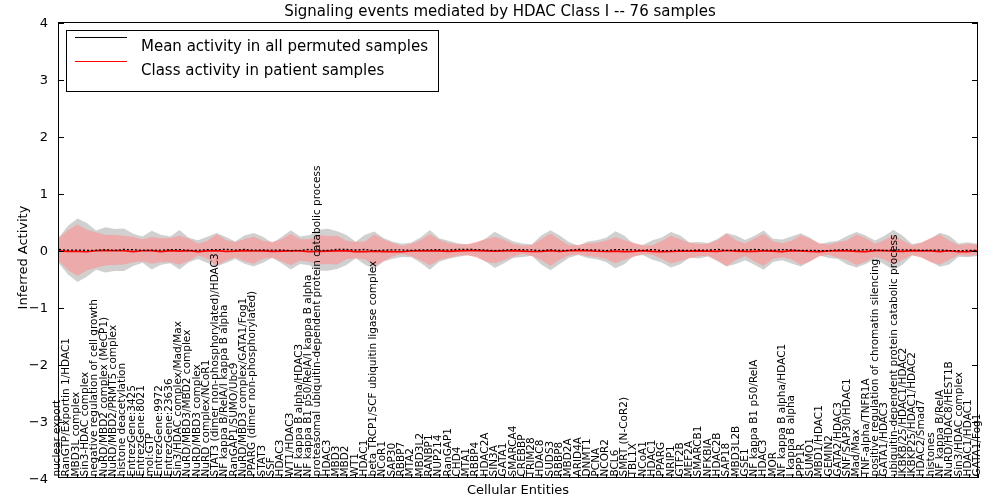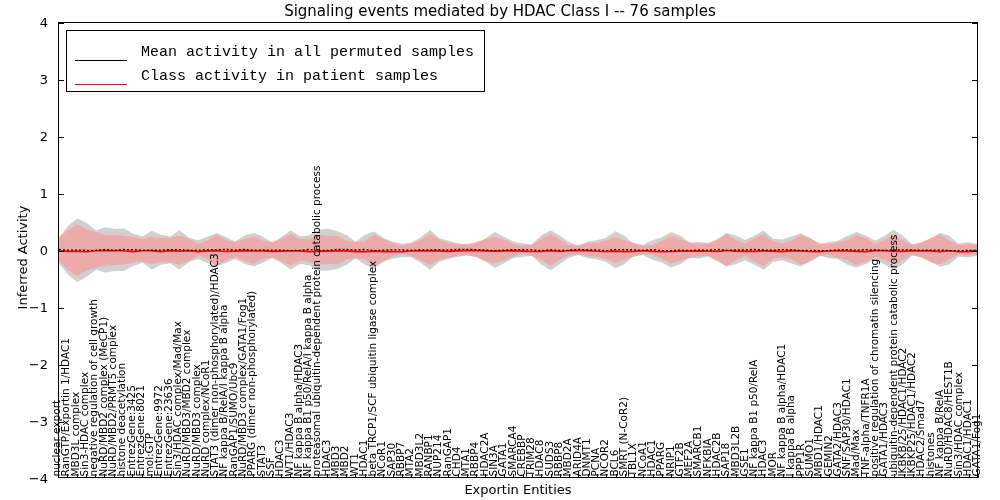--- a/index.html
+++ b/index.html
@@ -35,21 +35,21 @@
   
   #yticks{position:absolute;left:0;top:22px;width:54px;height:456px;}
   .ytk{position:absolute;right:6px;font-size:13px;color:#000;transform:translateY(-50%);}
 
   
   #legend{
     position:absolute;left:66px;top:30px;
     border:1px solid #000;background:#fff;padding:6px 10px 6px 8px;
     z-index:40;
   }
-  .lg-row{display:flex;align-items:flex-end;height:24px;font-family:Liberation Mono, monospace;}
+  .lg-row{display:flex;align-items:flex-start;height:24px;}
   .lg-line{width:52px;height:0;border-top:1.6px solid #000;margin-right:14px;}
   .lg-line.red{border-top-color:#ff0000;}
   .lg-text{font-size:15px;color:#000;white-space:nowrap;}
 
   
   #data{position:absolute;left:0;top:0;width:918px;height:454px;}
 
   
   #xlabels{position:absolute;left:58px;top:22px;width:920px;height:456px;pointer-events:none;}
   .xtl{
@@ -318,14 +318,14 @@
     <div class="lg-row">
       <span class="lg-line"></span>
       <span class="lg-text">Mean activity in all permuted samples</span>
     </div>
     <div class="lg-row">
       <span class="lg-line red"></span>
       <span class="lg-text">Class activity in patient samples</span>
     </div>
   </div>
 
-  <div id="xlabel">Exportin Entities</div>
+  <div id="xlabel">Cellular Entities</div>
 </div>
 
 </body></html>

